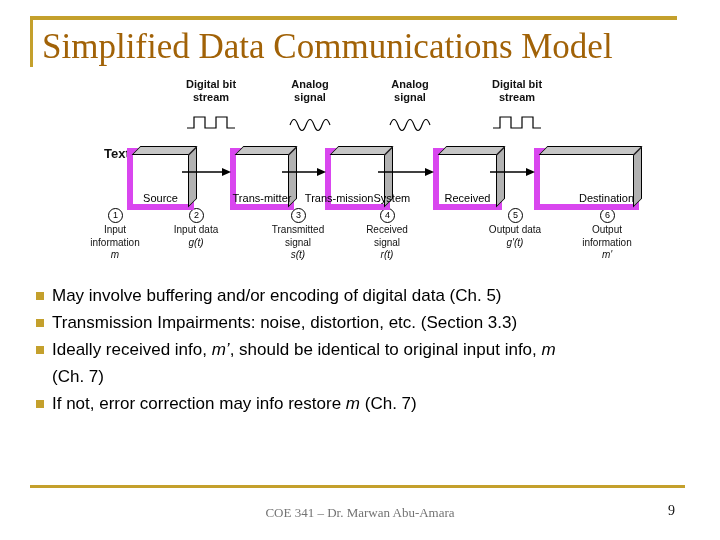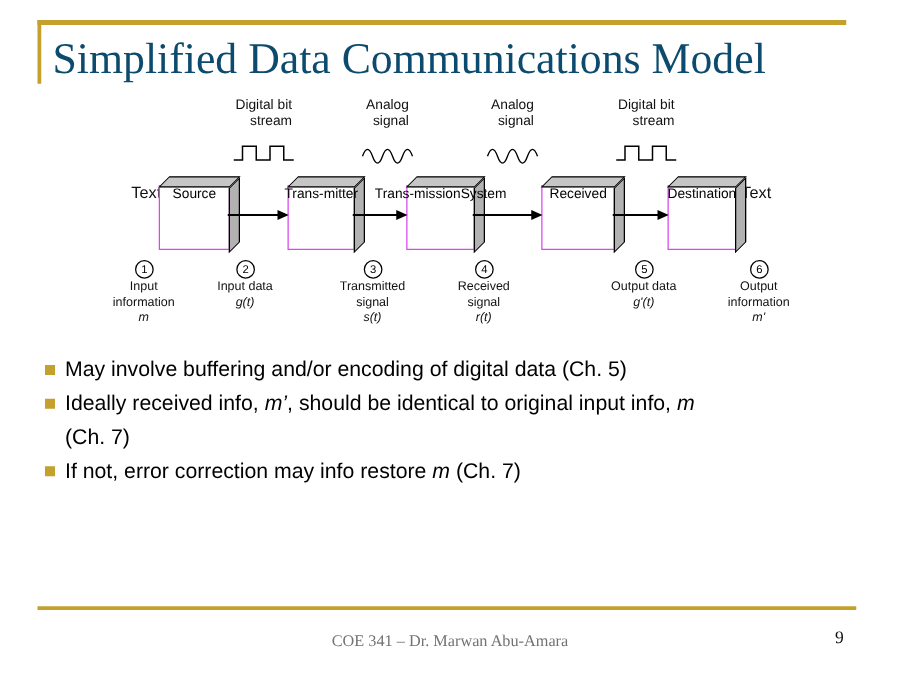--- a/index.html
+++ b/index.html
@@ -1,28 +1,28 @@
 <!DOCTYPE html>
 <html><head>
 <meta charset="utf-8">
 <style>
   html,body{margin:0;padding:0;background:#fff;}
   .slide{position:relative;width:720px;height:540px;background:#ffffff;overflow:hidden;
          font-family:"Liberation Sans",sans-serif;color:#000;}
   .rule{position:absolute;background:#C4A02C;}
   .title{position:absolute;left:42px;top:27px;width:660px;
          font-family:"Liberation Serif",serif;font-size:35px;font-weight:normal;
-         color:#0c4a6e;margin:0;letter-spacing:0px;white-space:nowrap;}
+         color:#a16207;margin:0;letter-spacing:0px;white-space:nowrap;}
   
-  .flow-label{position:absolute;transform:translateX(-50%);text-align:right;
-              font-size:11px;line-height:13px;color:#111;}
+  .flow-label{position:absolute;transform:translateX(-50%);text-align:center;
+              font-size:11px;line-height:13px;color:#111;font-weight:bold;}
   .flow-label.txt{font-size:13px;margin-top:32px;}
   .wave{position:absolute;}
-  .box3d{position:absolute;height:50px;background:#fff;border:1px solid #d946ef;
-         display:flex;align-items:flex-start;justify-content:center;text-align:center;
+  .box3d{position:absolute;height:50px;background:#fff;border:6px solid #d946ef;
+         display:flex;align-items:flex-end;justify-content:center;text-align:center;
          font-size:11px;line-height:12px;z-index:2;}
   .box3d::before{content:"";position:absolute;left:2.5px;top:-8px;width:100%;height:7px;
          background:#c6c6c6;border:1px solid #000;transform:skewX(-45deg);z-index:-1;}
   .box3d::after{content:"";position:absolute;left:100%;top:-3.5px;width:7px;height:100%;
          background:#b2b2b2;border:1px solid #000;transform:skewY(-45deg);z-index:-1;}
   .arrow{position:absolute;z-index:3;}
   .pt-circle{position:absolute;width:13px;height:13px;border:1px solid #000;border-radius:50%;
          background:#fff;display:flex;align-items:center;justify-content:center;
          font-size:9px;line-height:9px;}
   .pt-caption{position:absolute;width:90px;transform:translateX(-50%);text-align:center;
@@ -95,21 +95,21 @@
         <div>mitter</div>
       </div>
     <div class="box3d" style="left:325px;top:148px;width:53px;">
         <div>Trans-</div>
         <div>mission</div>
         <div>System</div>
       </div>
     <div class="box3d" style="left:433px;top:148px;width:57px;">
         <div>Received</div>
       </div>
-    <div class="box3d" style="left:534px;top:148px;width:53px;">
+    <div class="box3d" style="left:534px;top:148px;width:53px;padding-left:40px;">
         <div>Destination</div>
       </div>
 
     <svg class="arrow" style="left:182px;top:167px;" width="49" height="10" viewBox="0 0 49 10">
       <line x1="0" y1="5" x2="41" y2="5" stroke="#000" stroke-width="1.5"></line>
       <polygon points="40,1 49,5 40,9" fill="#000"></polygon>
     </svg>
     <svg class="arrow" style="left:282px;top:167px;" width="44" height="10" viewBox="0 0 44 10">
       <line x1="0" y1="5" x2="36" y2="5" stroke="#000" stroke-width="1.5"></line>
       <polygon points="35,1 44,5 35,9" fill="#000"></polygon>
@@ -155,20 +155,21 @@
       </div>
     <div class="pt-caption" style="left:607px;top:224px;">
         <div>Output</div>
         <div>information</div>
         <div style="font-style: italic;">m'</div>
       </div>
   </div>
 
   <ul class="bullets">
     <li><span>May involve buffering and/or encoding of digital data (Ch. 5)</span></li>
+    <li><span>Transmission Impairments: noise, distortion, etc. (Section 3.3)</span></li>
     <li><span>Ideally received info, </span><i>m’</i><span>, should be identical to original input info, </span><i>m</i><br><span>(Ch. 7)</span></li>
     <li><span>If not, error correction may info restore </span><i>m</i><span> (Ch. 7)</span></li>
   </ul>
 
   <div class="rule" style="left:30px;top:485px;width:655px;height:3px;"></div>
   <div class="footer-text">COE 341 – Dr. Marwan Abu-Amara</div>
   <div class="page-number">9</div>
 </div>
 
 </body></html>

